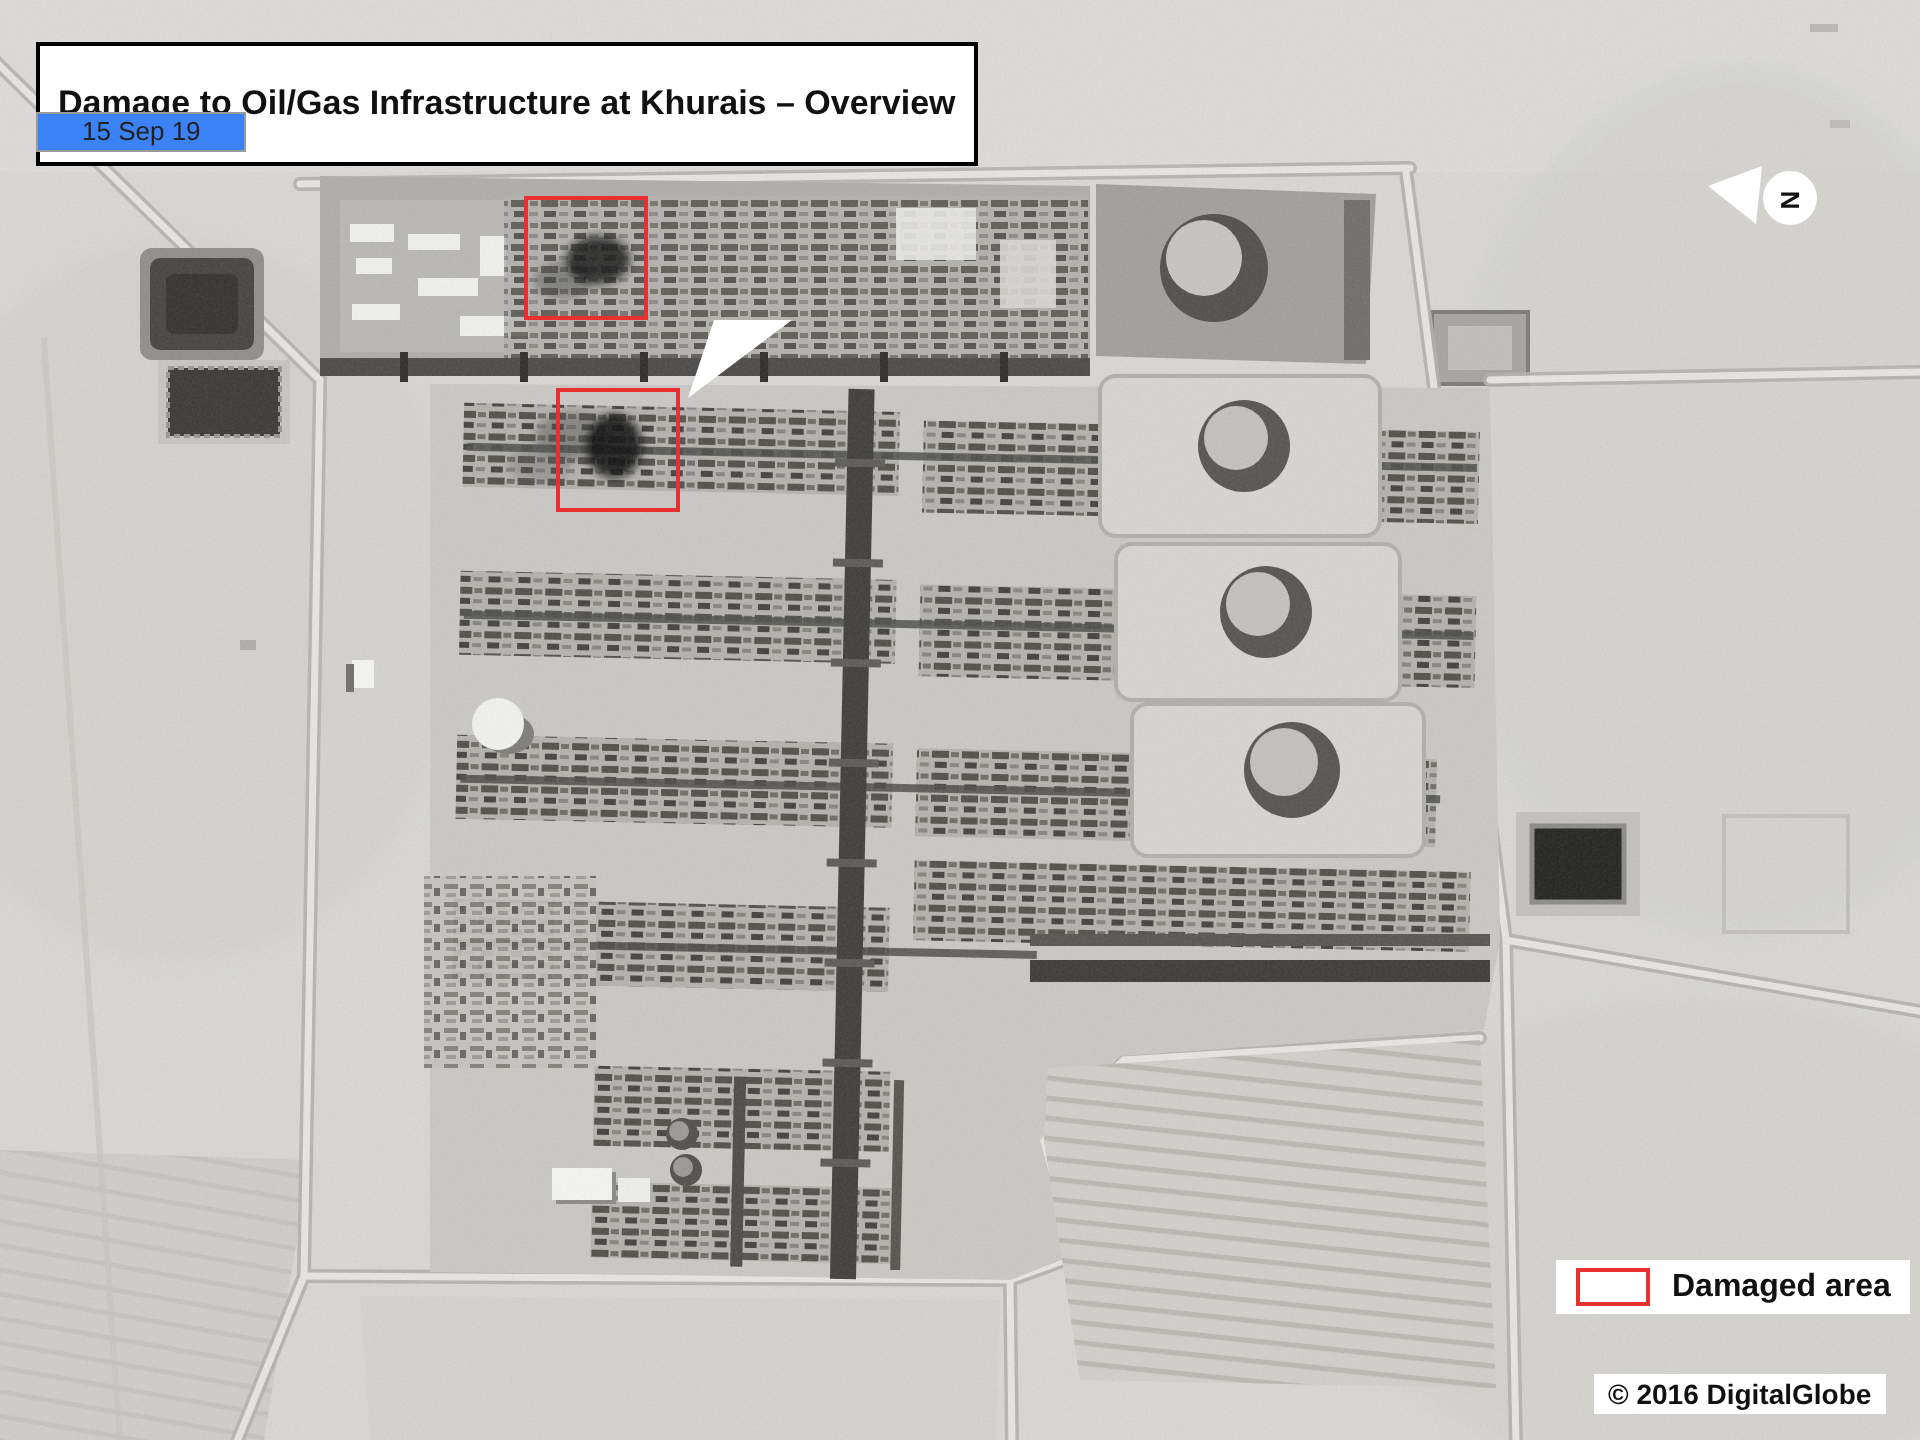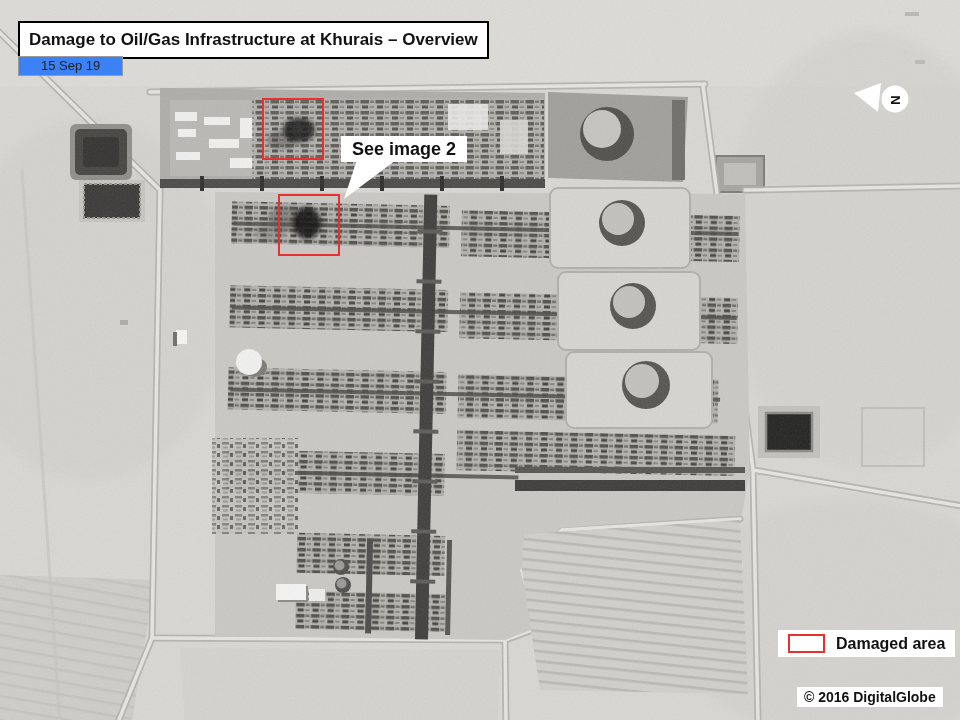--- a/index.html
+++ b/index.html
@@ -9,21 +9,21 @@
     background:#d8d7d4;
   }
   .stage svg{display:block;}
   #satellite{position:absolute;left:0;top:0;z-index:0;}
   #damage-layer{position:absolute;left:0;top:0;width:100%;height:100%;z-index:2;pointer-events:none;}
   .damage-box{position:absolute;border:2.5px solid #e8312e;box-sizing:border-box;}
   #overlay-svg{position:absolute;left:0;top:0;z-index:3;pointer-events:none;}
   .label-layer{position:absolute;left:0;top:0;width:100%;height:100%;z-index:4;}
   .title-box{
     position:absolute;left:18px;top:21px;height:26px;line-height:26px;
-    background:#fff;border:2px solid #000;padding:4px 9px;
+    background:#fff;border:2px solid #000;padding:16px 9px;
     font-size:17px;font-weight:bold;color:#111;white-space:nowrap;
   }
   .date-box{
     position:absolute;left:18px;top:56px;height:18px;line-height:18px;
     background:#3b82f6;border:1px solid #9a9a9a;padding:0 22px;
     font-size:13px;color:#222;white-space:nowrap;
   }
   .callout-box{
     position:absolute;left:341px;top:136px;height:26px;line-height:26px;
     background:#fff;padding:0 11px;
@@ -257,21 +257,20 @@
     <g>
       <polygon points="854,93 881,83 878,112" fill="#ffffff"></polygon>
       <circle cx="895" cy="99" r="13.5" fill="#ffffff"></circle>
       <text x="895" y="100" transform="rotate(-90 895 100)" text-anchor="middle" dominant-baseline="central" font-family="Liberation Sans, DejaVu Sans, sans-serif" font-size="13" font-weight="bold" fill="#111">N</text>
     </g>
   </svg>
 
   <div class="label-layer">
     <div class="title-box">Damage to Oil/Gas Infrastructure at Khurais – Overview</div>
     <div class="date-box">15 Sep 19</div>
-    <div class="callout-box">See image 2</div>
     <div class="legend-box">
       <span class="legend-swatch" style="border-color: rgb(232, 49, 46);"></span>
       <span class="legend-label">Damaged area</span>
     </div>
     <div class="credit-box">© 2016 DigitalGlobe</div>
   </div>
 
 </div>
 
 </body></html>

